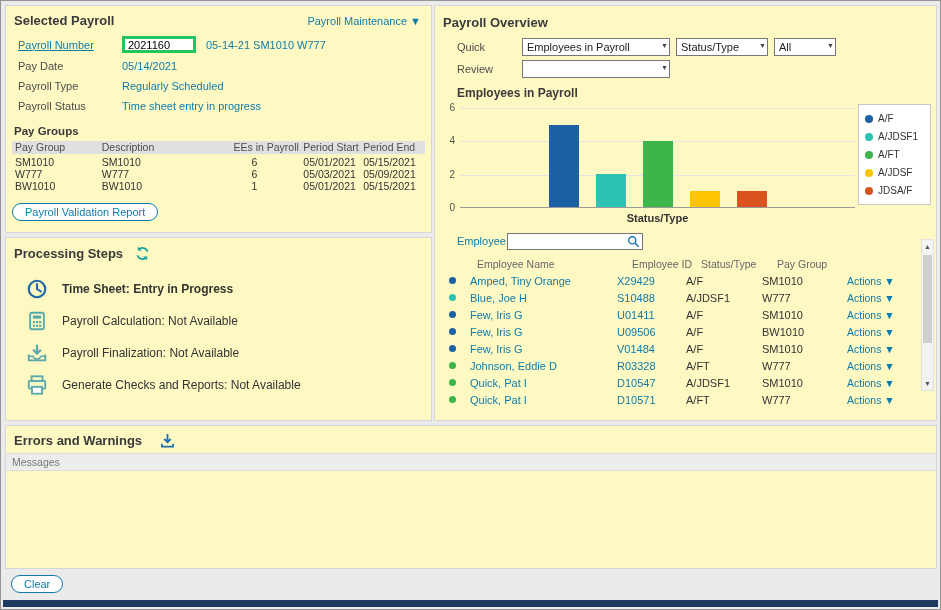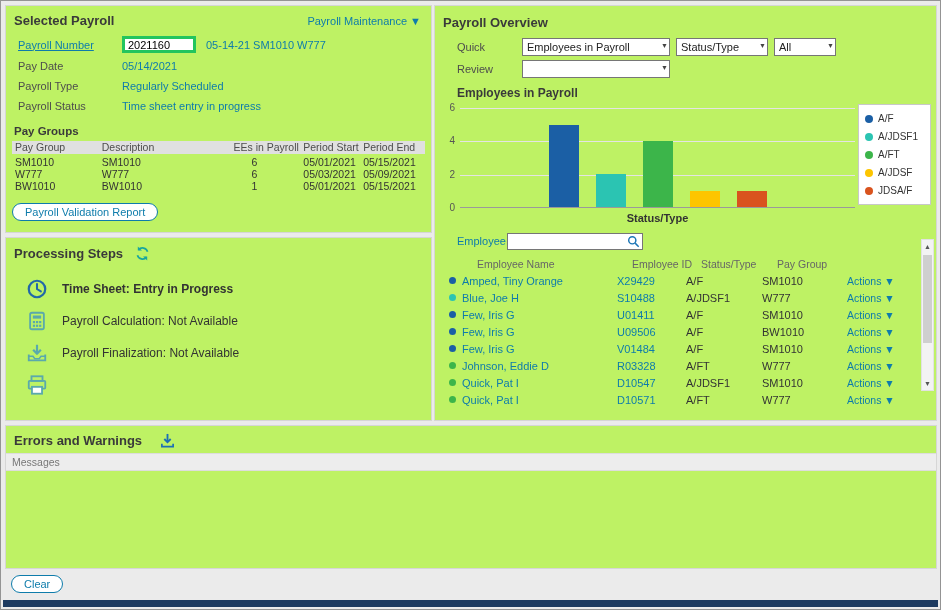--- a/index.html
+++ b/index.html
@@ -1,19 +1,19 @@
 <!DOCTYPE html>
 <html><head>
 <meta charset="utf-8">
 <style>
   * { margin:0; padding:0; box-sizing:border-box; }
   html,body { background:#fff; font-family:"Liberation Sans", sans-serif; }
   .window { position:relative; width:941px; height:610px; background:#ebebeb;
             border:1px solid #949494; box-shadow:3px 3px 7px rgba(0,0,0,.35); overflow:hidden; }
-  .panel { position:absolute; background:#bef264; border:1px solid #d6d6d6; }
+  .panel { position:absolute; background:#fef9c3; border:1px solid #d6d6d6; }
 
   
   .panel-title { font-size:13px; font-weight:600; color:#3a3a3a; }
   .link { color:#0e7cab; text-decoration:none; cursor:pointer; }
   .val  { color:#0e7cab; }
   .pill-btn { display:inline-block; background:#fff; border:1px solid #0e7cab; color:#0e7cab;
               border-radius:10px; font-size:11px; padding:2px 12px; cursor:pointer;
               font-family:"Liberation Sans", sans-serif; }
 
   
@@ -79,21 +79,21 @@
   .emp-search-label { width:50px; color:#0e7cab; }
   .search-wrap { position:relative; display:inline-block; }
   .search-wrap input { width:136px; height:17px; border:1px solid #767676; font-size:11px; padding:0 18px 0 4px;
                        font-family:"Liberation Sans", sans-serif; }
   .search-icon { position:absolute; right:3px; top:2px; cursor:pointer; }
 
   .emp-head { display:flex; padding-left:42px; height:16px; align-items:center;
               font-size:10.5px; color:#666; white-space:nowrap; margin-top:4px; }
   .eh-name{width:155px;} .eh-id{width:69px;} .eh-status{width:76px;} .eh-group{width:85px;}
   .emp-row { display:flex; align-items:center; height:17px; padding-left:14px; font-size:11px; white-space:nowrap; }
-  .ec-name { width:168px; display:flex; align-items:center; gap:6px; }
+  .ec-name { width:168px; display:flex; align-items:center; gap:14px; }
   .emp-dot { width:7px; height:7px; border-radius:50%; flex:none; }
   .ec-id { width:69px; } .ec-status { width:76px; color:#333; } .ec-group { width:85px; color:#333; }
   .ec-actions { font-size:10.5px; }
 
   .scrollbar { position:absolute; right:2px; top:233px; width:13px; height:152px;
                background:#f3f3f3; border:1px solid #e2e2e2; }
   .sb-btn { height:13px; line-height:13px; text-align:center; font-size:7px; color:#555; cursor:pointer; }
   .sb-down { position:absolute; bottom:0; left:0; right:0; }
   .sb-thumb { position:absolute; left:1px; right:1px; top:15px; height:88px; background:#cfcfcf; cursor:grab; }
 
@@ -218,20 +218,21 @@
         <span>Payroll Finalization: Not Available</span>
       </div>
       <div class="step-row">
         <span class="step-icon">
           <svg width="22" height="22" viewBox="0 0 24 24">
             <rect x="6" y="2.5" width="12" height="5" fill="none" stroke="#5aa9ac" stroke-width="2"></rect>
             <rect x="3" y="7.5" width="18" height="8.5" rx="1" fill="none" stroke="#5aa9ac" stroke-width="2"></rect>
             <rect x="6.5" y="14" width="11" height="7.5" fill="#fff" stroke="#5aa9ac" stroke-width="2"></rect>
           </svg>
         </span>
+        <span>Generate Checks and Reports: Not Available</span>
       </div>
     </div>
   </div>
 
   <div class="panel" id="panel-overview">
     <div class="po-header">
       <span class="panel-title">Payroll Overview</span>
     </div>
 
     <div class="ctrl-row">

